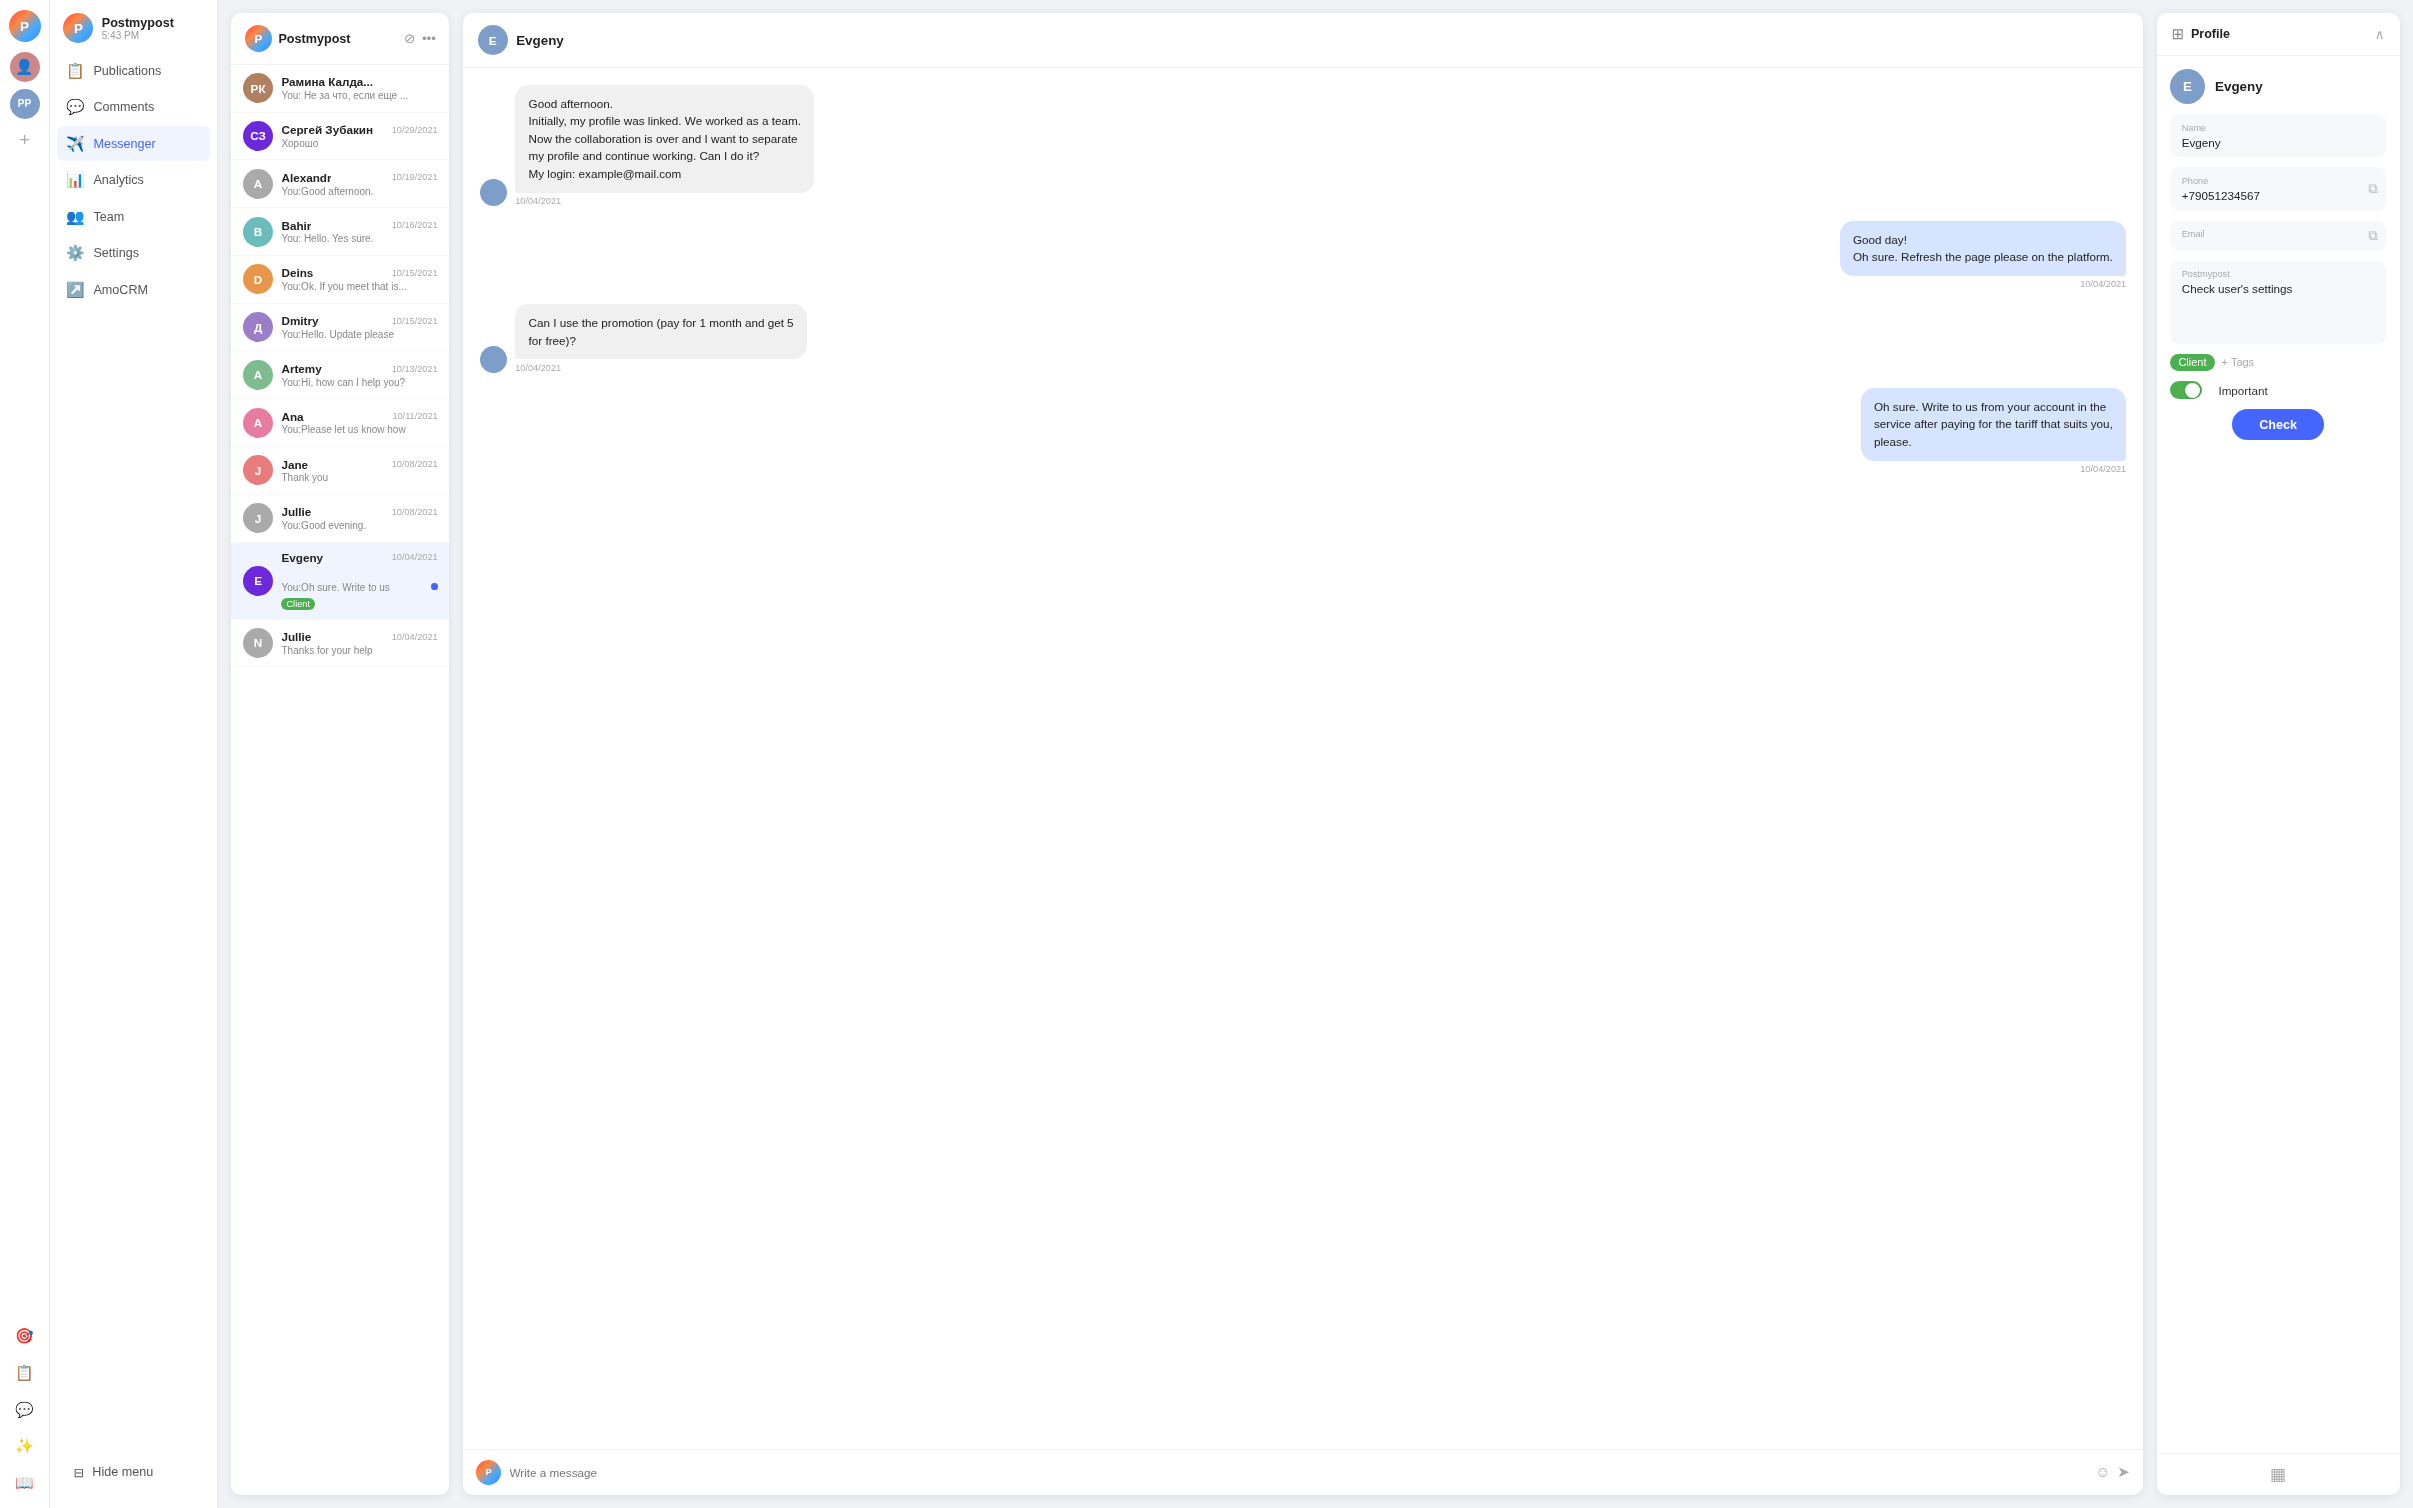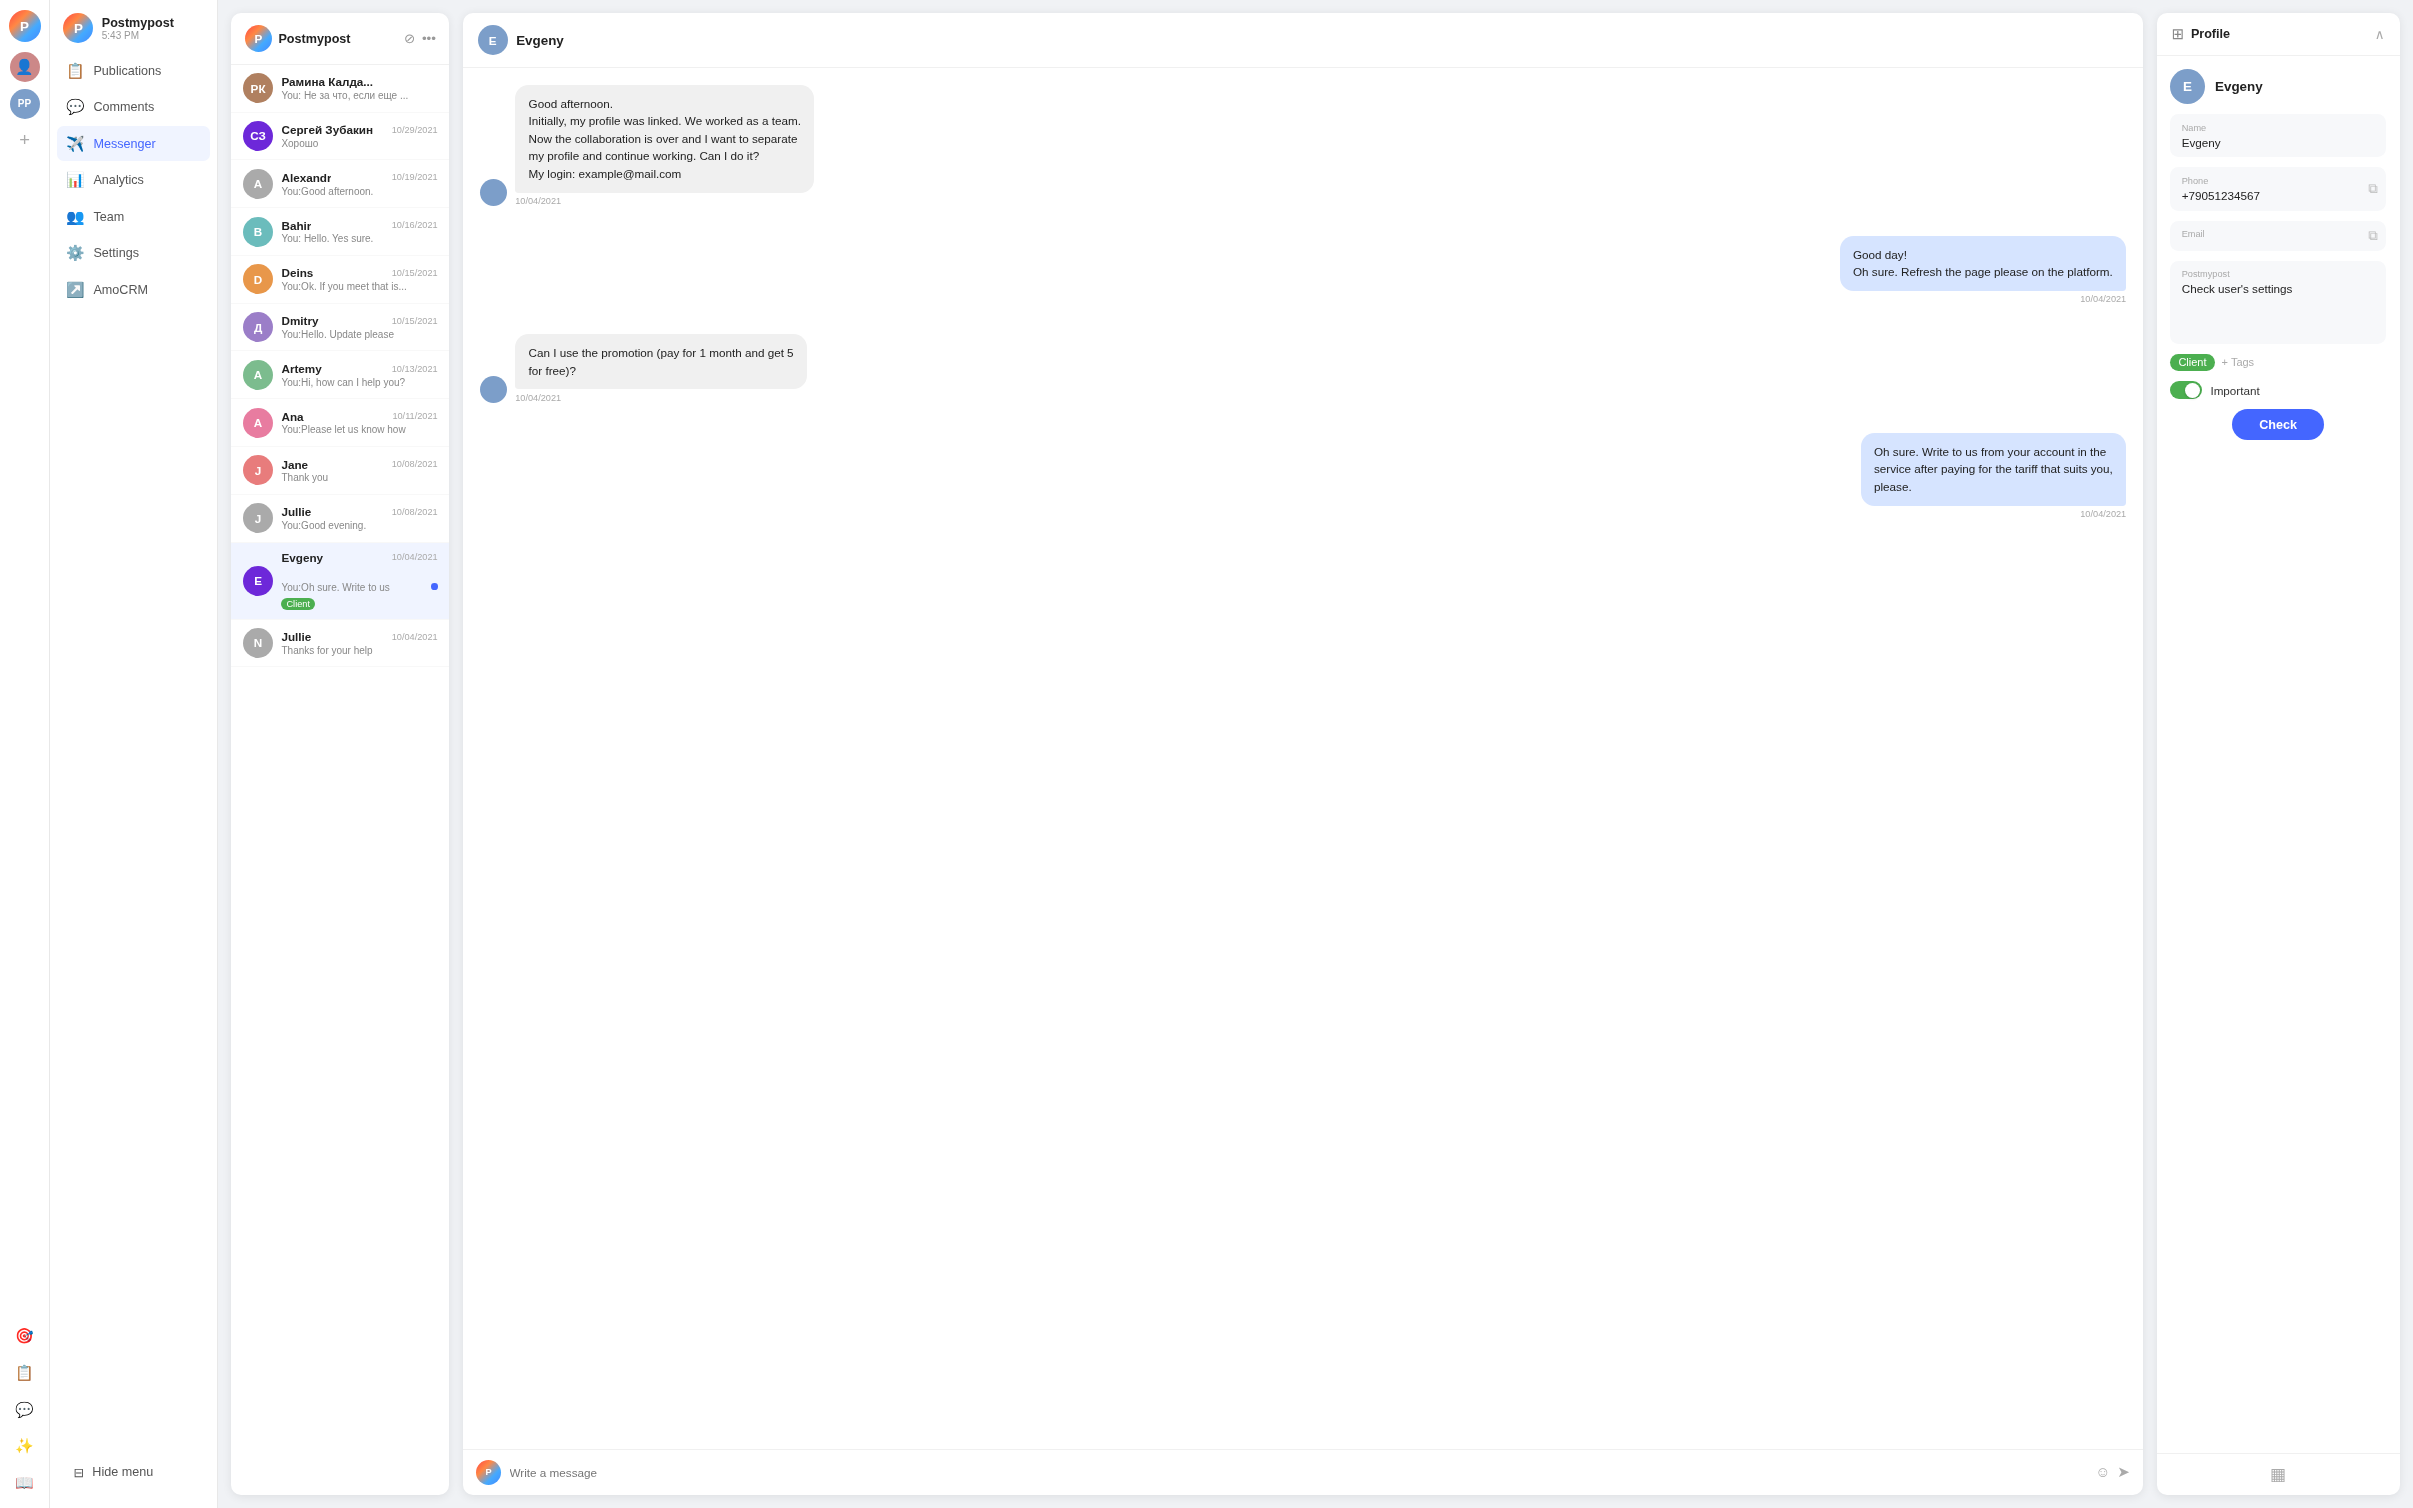--- a/index.html
+++ b/index.html
@@ -145,21 +145,21 @@
       padding: 11.7px 15px;
       border-bottom: 0.8px solid #f0f0f0;
       display: flex; align-items: center; gap: 8.4px;
     }
     .chat-header-avatar {
       width: 30px; height: 30px; border-radius: 50%;
       background: #7c9ec9; display: flex; align-items: center; justify-content: center;
       font-size: 11.7px; color: #fff; font-weight: 600;
     }
     .chat-header-name { font-size: 13.4px; font-weight: 600; color: #222; }
-    .chat-messages { flex: 1; overflow-y: auto; padding: 17px 17px; display: flex; flex-direction: column; gap: 30px; }
+    .chat-messages { flex: 1; overflow-y: auto; padding: 17px 17px; display: flex; flex-direction: column; gap: 15px; }
     .msg-received { align-self: flex-start; display: flex; gap: 8.4px; align-items: flex-end; max-width: 75%; }
     .msg-sent { align-self: flex-end; max-width: 75%; }
     .msg-avatar { width: 27px; height: 27px; border-radius: 50%; background: #aaa; flex-shrink: 0; }
     .msg-bubble-received {
       background: #f0f0f0; border-radius: 13.4px 13.4px 13.4px 3.4px;
       padding: 10px 13.4px; font-size: 11.7px; color: #222; line-height: 1.5;
     }
     .msg-bubble-sent {
       background: #d6e4ff; border-radius: 13.4px 13.4px 3.4px 13.4px;
       padding: 10px 13.4px; font-size: 11.7px; color: #222; line-height: 1.5;
@@ -219,21 +219,21 @@
     .field-textarea textarea {
       width: 100%; border: none; outline: none; background: transparent;
       font-size: 11.7px; color: #222; resize: none; font-family: inherit; min-height: 50px;
     }
     .tags-row { display: flex; align-items: center; gap: 6.7px; flex-wrap: wrap; }
     .tag-green { background: #4caf50; color: #fff; font-size: 11px; padding: 2.5px 8.4px; border-radius: 8.4px; font-weight: 500; }
     .add-tag { color: #aaa; font-size: 11px; cursor: pointer; }
     .toggle-row { display: flex; align-items: center; gap: 8.4px; }
     .toggle { width: 32px; height: 18.4px; background: #4caf50; border-radius: 9.2px; position: relative; cursor: pointer; }
     .toggle-knob { width: 15px; height: 15px; background: #fff; border-radius: 50%; position: absolute; top: 1.7px; left: 15px; box-shadow: 0 0.8px 2.5px rgba(0,0,0,0.2); }
-    .important-label { font-size: 11.7px; color: #333; }
+    .important-label { font-size: 11.7px; color: #333; margin-left: 8px; }
     .save-btn {
       background: #4466ff; color: #fff; border: none; border-radius: 17px;
       padding: 8.4px 27px; font-size: 12.6px; font-weight: 600;
       cursor: pointer; margin: 0 auto; display: block;
     }
     .profile-footer { padding: 10px; text-align: center; border-top: 0.8px solid #f0f0f0; }
     .grid-icon { font-size: 17px; color: #aaa; cursor: pointer; }
 
     
     ::-webkit-scrollbar { width: 3.4px; }

